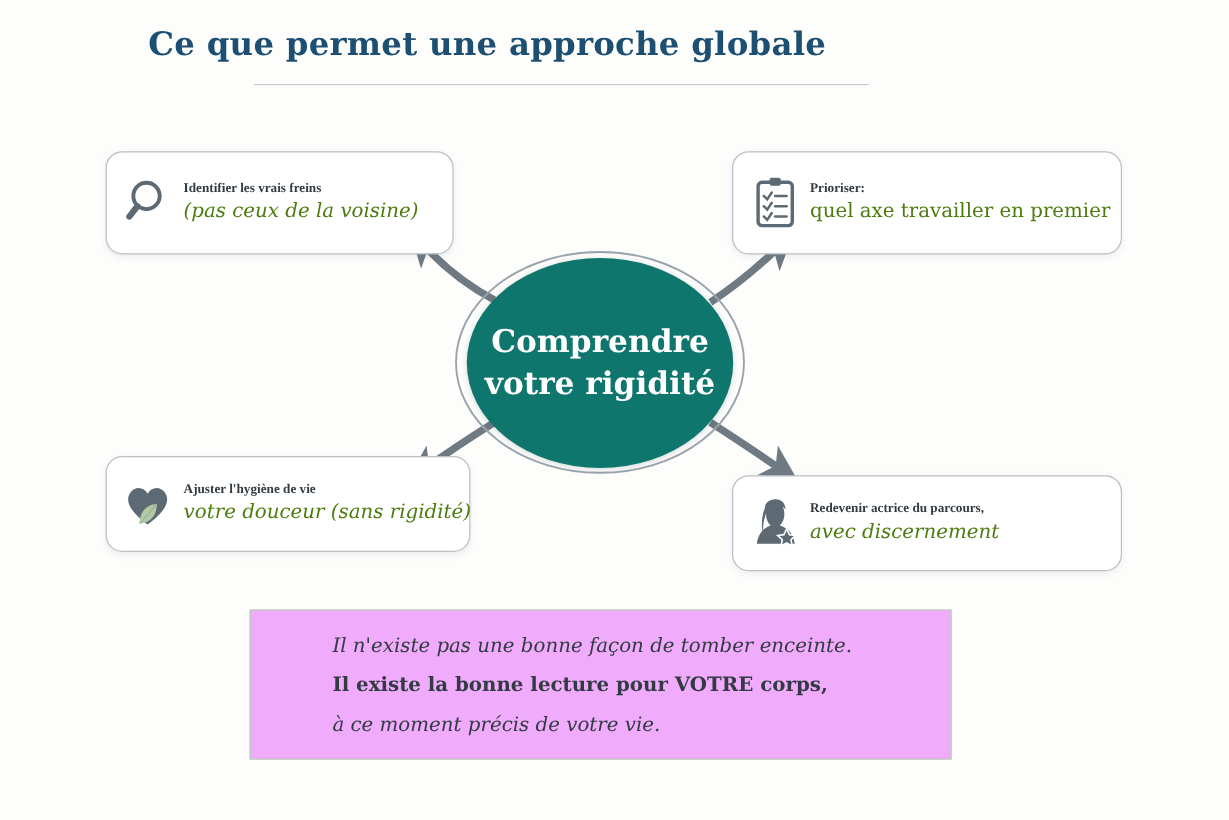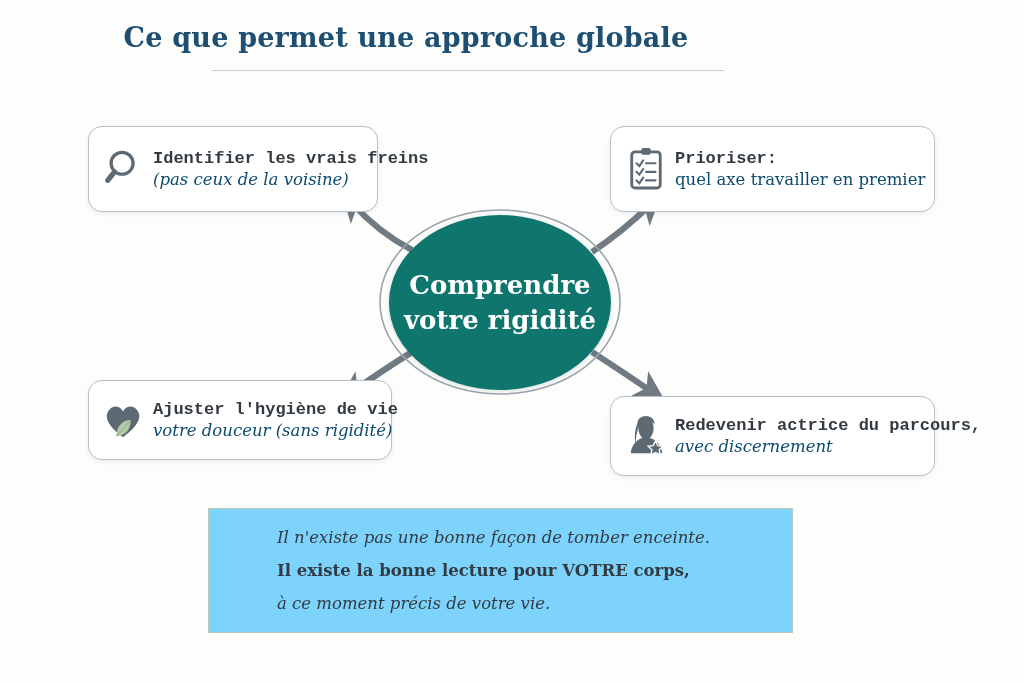--- a/index.html
+++ b/index.html
@@ -107,50 +107,50 @@
     align-items: center;
     justify-content: center;
   }
   .card-text {
     display: flex;
     flex-direction: column;
     justify-content: center;
     padding-right: 8px;
   }
   .card-primary {
-    font-family: Liberation Mono, monospace;
+    font-family: Liberation Serif, serif;
     font-weight: bold;
-    font-size: 17px;
+    font-size: 11px;
     color: #333b42;
     line-height: 1.26;
     white-space: nowrap;
   }
   .card-secondary {
     font-family: "DejaVu Serif", "Liberation Serif", serif;
     font-size: 16.5px;
-    color: #0c4a6e;
+    color: #4d7c0f;
     line-height: 1.3;
     white-space: nowrap;
   }
   .card-secondary.italic { font-style: italic; }
 
   #card-tl { left: 88px;  top: 126px; width: 290px; height: 86px; }
   #card-tr { left: 610px; top: 126px; width: 325px; height: 86px; }
   #card-bl { left: 88px;  top: 380px; width: 304px; height: 80px; }
   #card-br { left: 610px; top: 396px; width: 325px; height: 80px; }
 
   
   .quote-box {
     position: absolute;
     left: 208px;
     top: 508px;
     width: 585px;
     height: 125px;
     border: 1.5px solid #b9ccb9;
-    background: #7dd3fc;
+    background: #f0abfc;
     box-sizing: border-box;
     display: flex;
     flex-direction: column;
     justify-content: center;
     padding-left: 68px;
   }
   .quote-line {
     font-family: "DejaVu Serif", "Liberation Serif", serif;
     font-size: 16.5px;
     color: #333b42;

